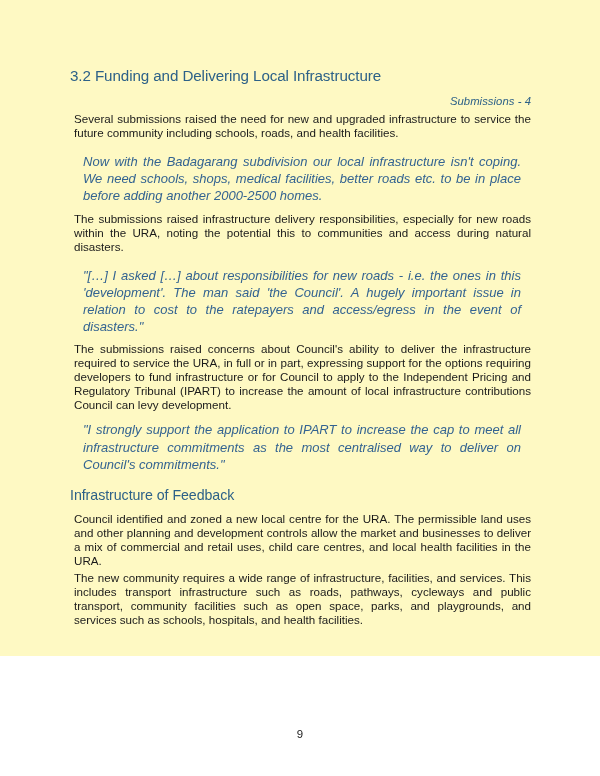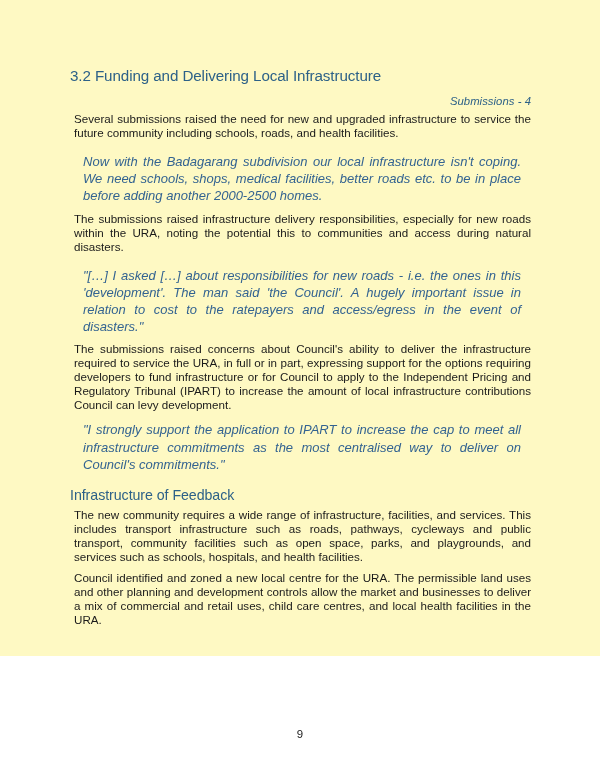--- a/index.html
+++ b/index.html
@@ -137,21 +137,21 @@
 
     <blockquote class="quote">"[…] I asked […] about responsibilities for new roads - i.e. the ones in this 'development'. The man said 'the Council'. A hugely important issue in relation to cost to the ratepayers and access/egress in the event of disasters."</blockquote>
 
     <p class="body-para">The submissions raised concerns about Council's ability to deliver the infrastructure required to service the URA, in full or in part, expressing support for the options requiring developers to fund infrastructure or for Council to apply to the Independent Pricing and Regulatory Tribunal (IPART) to increase the amount of local infrastructure contributions Council can levy development.</p>
 
     <blockquote class="quote tight-top">"I strongly support the application to IPART to increase the cap to meet all infrastructure commitments as the most centralised way to deliver on Council's commitments."</blockquote>
 
     <h2 class="sub-heading">Infrastructure of Feedback</h2>
 
 
+    <p class="body-para">Council identified and zoned a new local centre for the URA. The permissible land uses and other planning and development controls allow the market and businesses to deliver a mix of commercial and retail uses, child care centres, and local health facilities in the URA.</p>
+
     <p class="body-para tight">The new community requires a wide range of infrastructure, facilities, and services. This includes transport infrastructure such as roads, pathways, cycleways and public transport, community facilities such as open space, parks, and playgrounds, and services such as schools, hospitals, and health facilities.</p>
-
-    <p class="body-para">Council identified and zoned a new local centre for the URA. The permissible land uses and other planning and development controls allow the market and businesses to deliver a mix of commercial and retail uses, child care centres, and local health facilities in the URA.</p>
 
   </div>
 
   <div class="page-number">9</div>
 
 </div>
 
 </body></html>

